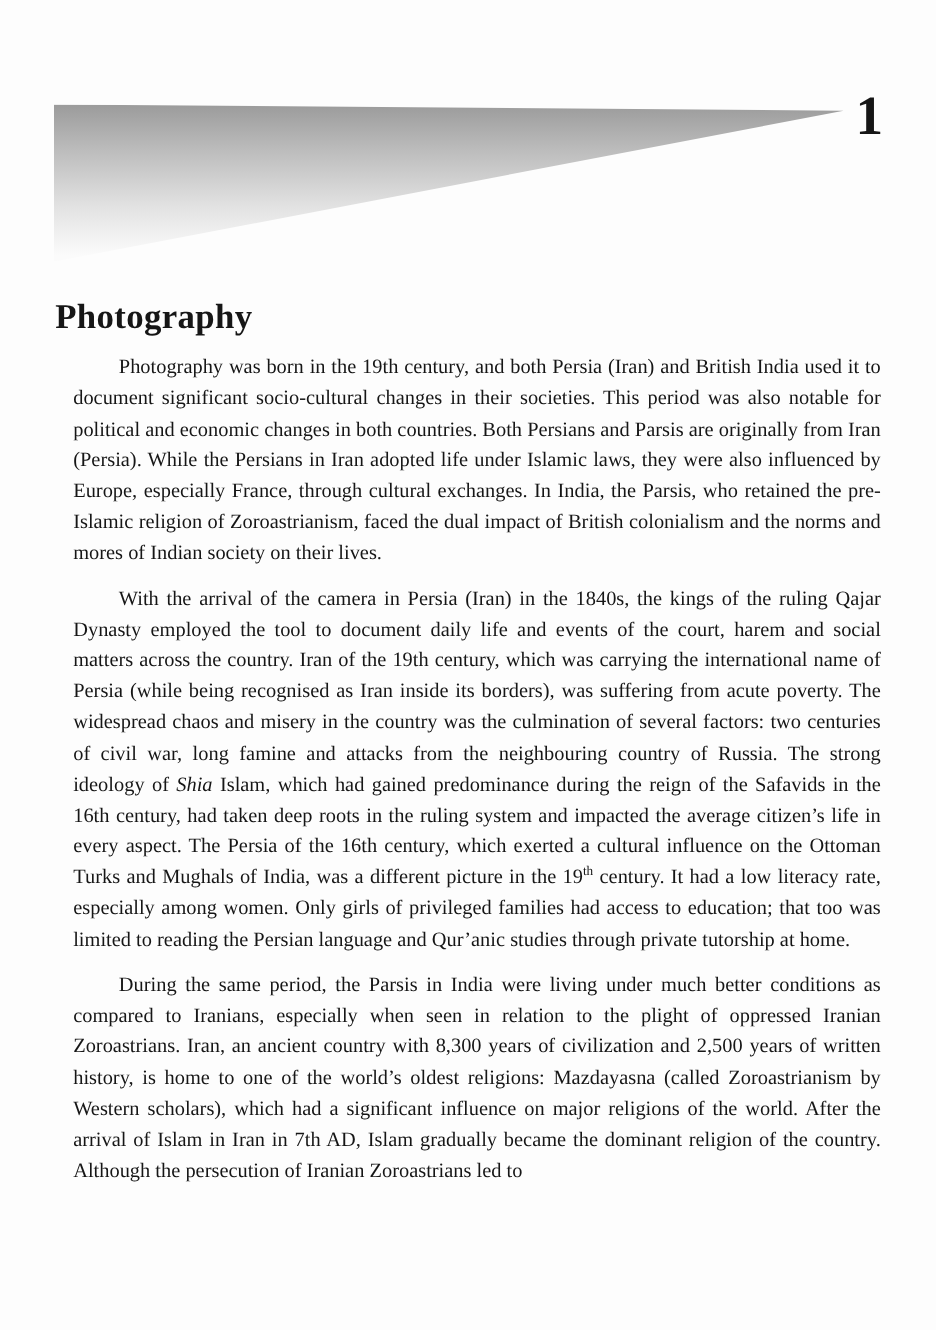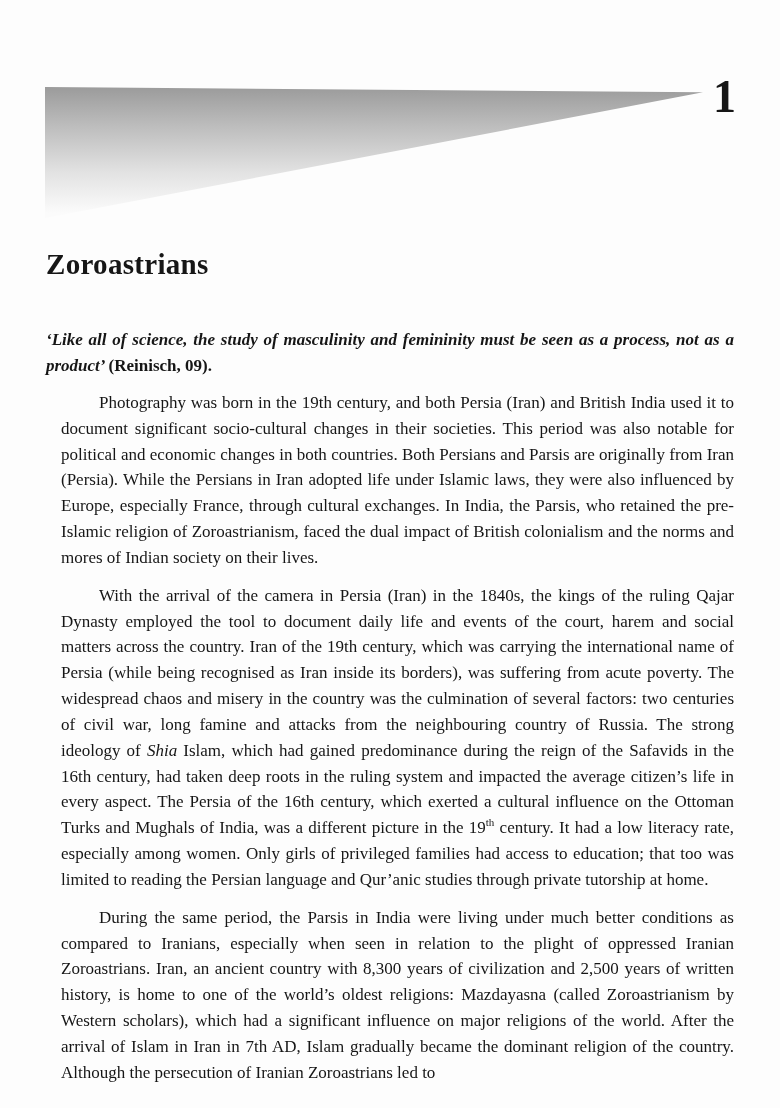--- a/index.html
+++ b/index.html
@@ -73,23 +73,22 @@
 <body>
 
 <div class="page">
 
   <div class="wedge"></div>
 
   <div class="chapter-number">1</div>
 
   <div class="content">
 
-    <h1 class="chapter-title">Zoroastrians</h1>
+    <h1 class="chapter-title">Photography</h1>
 
-    <p class="epigraph"><em>‘Like all of science, the study of masculinity and femininity must be seen as a process, not as a product’ </em><strong>(Reinisch, 09).</strong></p>
 
     <p class="body-para">Photography was born in the 19th century, and both Persia (Iran) and British India used it to document significant socio-cultural changes in their societies. This period was also notable for political and economic changes in both countries. Both Persians and Parsis are originally from Iran (Persia). While the Persians in Iran adopted life under Islamic laws, they were also influenced by Europe, especially France, through cultural exchanges. In India, the Parsis, who retained the pre-Islamic religion of Zoroastrianism, faced the dual impact of British colonialism and the norms and mores of Indian society on their lives.</p>
 
     <p class="body-para"><span>With the arrival of the camera in Persia (Iran) in the 1840s, the kings of the ruling Qajar Dynasty employed the tool to document daily life and events of the court, harem and social matters across the country. Iran of the 19th century, which was carrying the international name of Persia (while being recognised as Iran inside its borders), was suffering from acute poverty. The widespread chaos and misery in the country was the culmination of several factors: two centuries of civil war, long famine and attacks from the neighbouring country of Russia. The strong ideology of </span><em>Shia</em><span> Islam, which had gained predominance during the reign of the Safavids in the 16th century, had taken deep roots in the ruling system and impacted the average citizen’s life in every aspect. The Persia of the 16th century, which exerted a cultural influence on the Ottoman Turks and Mughals of India, was a different picture in the 19</span><sup>th</sup><span> century. It had a low literacy rate, especially among women. Only girls of privileged families had access to education; that too was limited to reading the Persian language and Qur’anic studies through private tutorship at home.</span></p>
 
     <p class="body-para">During the same period, the Parsis in India were living under much better conditions as compared to Iranians, especially when seen in relation to the plight of oppressed Iranian Zoroastrians. Iran, an ancient country with 8,300 years of civilization and 2,500 years of written history, is home to one of the world’s oldest religions: Mazdayasna (called Zoroastrianism by Western scholars), which had a significant influence on major religions of the world. After the arrival of Islam in Iran in 7th AD, Islam gradually became the dominant religion of the country. Although the persecution of Iranian Zoroastrians led to</p>
 
   </div>
 
 </div>

